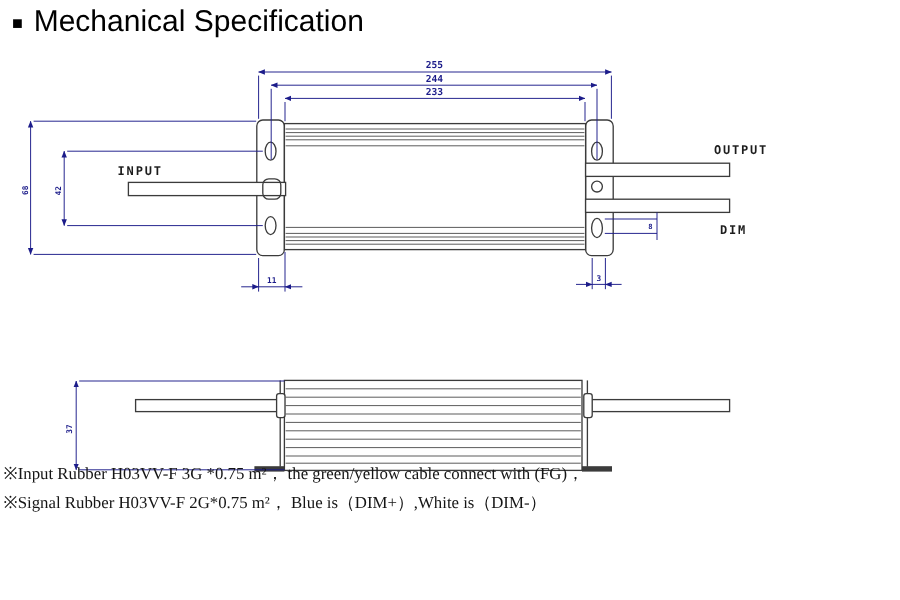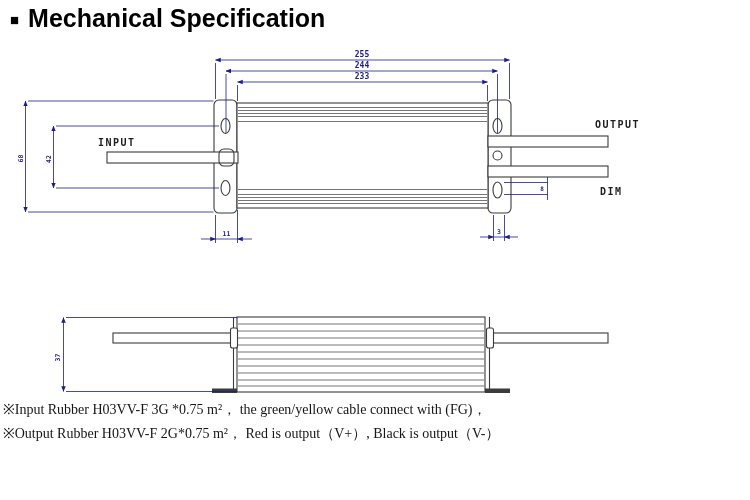--- a/index.html
+++ b/index.html
@@ -1,31 +1,31 @@
 <!DOCTYPE html>
 <html><head>
 <meta charset="utf-8">
 <style>
   html,body{margin:0;padding:0;background:#fff;}
   .page{position:relative;width:750px;height:500px;background:#ffffff;overflow:hidden;
         font-family:"Liberation Sans",sans-serif;}
   .title-row{position:absolute;top:4px;left:10px;display:flex;align-items:center;gap:9px;}
   .bullet{font-size:15px;color:#000;line-height:1;transform:translateY(1px);}
-  .title{font-size:25px;font-weight:700;color:#000;letter-spacing:0px;}
+  .title{font-size:25px;font-weight:400;color:#000;letter-spacing:0px;}
   .drawing{position:absolute;top:0;left:0;}
   .ln{stroke:#3b3b3b;stroke-width:1.1;fill:none;}
   .lnthin{stroke:#3b3b3b;stroke-width:0.7;fill:none;}
   .fillw{fill:#ffffff;}
   .dim{stroke:#1c1c8a;stroke-width:0.8;fill:none;}
   .dimtxt{fill:#1c1c8a;font:bold 8px "DejaVu Sans Mono",monospace;}
   .dimtxt-s{fill:#1c1c8a;font:bold 6.5px "DejaVu Sans Mono",monospace;}
   .dimtxt-xs{fill:#1c1c8a;font:bold 6px "DejaVu Sans Mono",monospace;}
   .caps{fill:#1d1d1d;font:bold 10px "DejaVu Sans Mono",monospace;letter-spacing:1.5px;}
   .foot{fill:#3b3b3b;stroke:none;}
-  .notes{position:absolute;left:3px;top:398px;width:744px;
+  .notes{position:absolute;left:3px;top:384px;width:744px;
          font-family:"Liberation Serif",serif;font-size:14px;color:#151515;}
   .note-line{height:24px;line-height:24px;white-space:nowrap;}
   .note-line.indent{padding-left:13px;}
 </style>
 </head>
 <body>
 
 <div class="page">
 
   <div class="title-row">
@@ -172,16 +172,16 @@
         <line x1="66" y1="317.5" x2="237" y2="317.5" class="dim"></line>
         <line x1="66" y1="391.5" x2="237" y2="391.5" class="dim"></line>
         <line x1="63.5" y1="317.5" x2="63.5" y2="391.5" class="dim" marker-start="url(#arrow)" marker-end="url(#arrow)"></line>
         <text x="60" y="357.5" text-anchor="middle" transform="rotate(-90 60 357.5)" class="dimtxt-s">37</text>
       </g>
     </g>
   </svg>
 
   <div class="notes">
     <div class="note-line">※Input Rubber H03VV-F 3G *0.75 m²，  the green/yellow cable connect with (FG)，</div>
-    <div class="note-line">※Output Rubber H03VV-F 2G*0.75 m²，  Red is output（V+）, Black is output（V-）</div>
+    <div class="note-line">※Signal Rubber H03VV-F 2G*0.75 m²，  Blue is（DIM+）,White is（DIM-）</div>
   </div>
 
 </div>
 
 </body></html>

